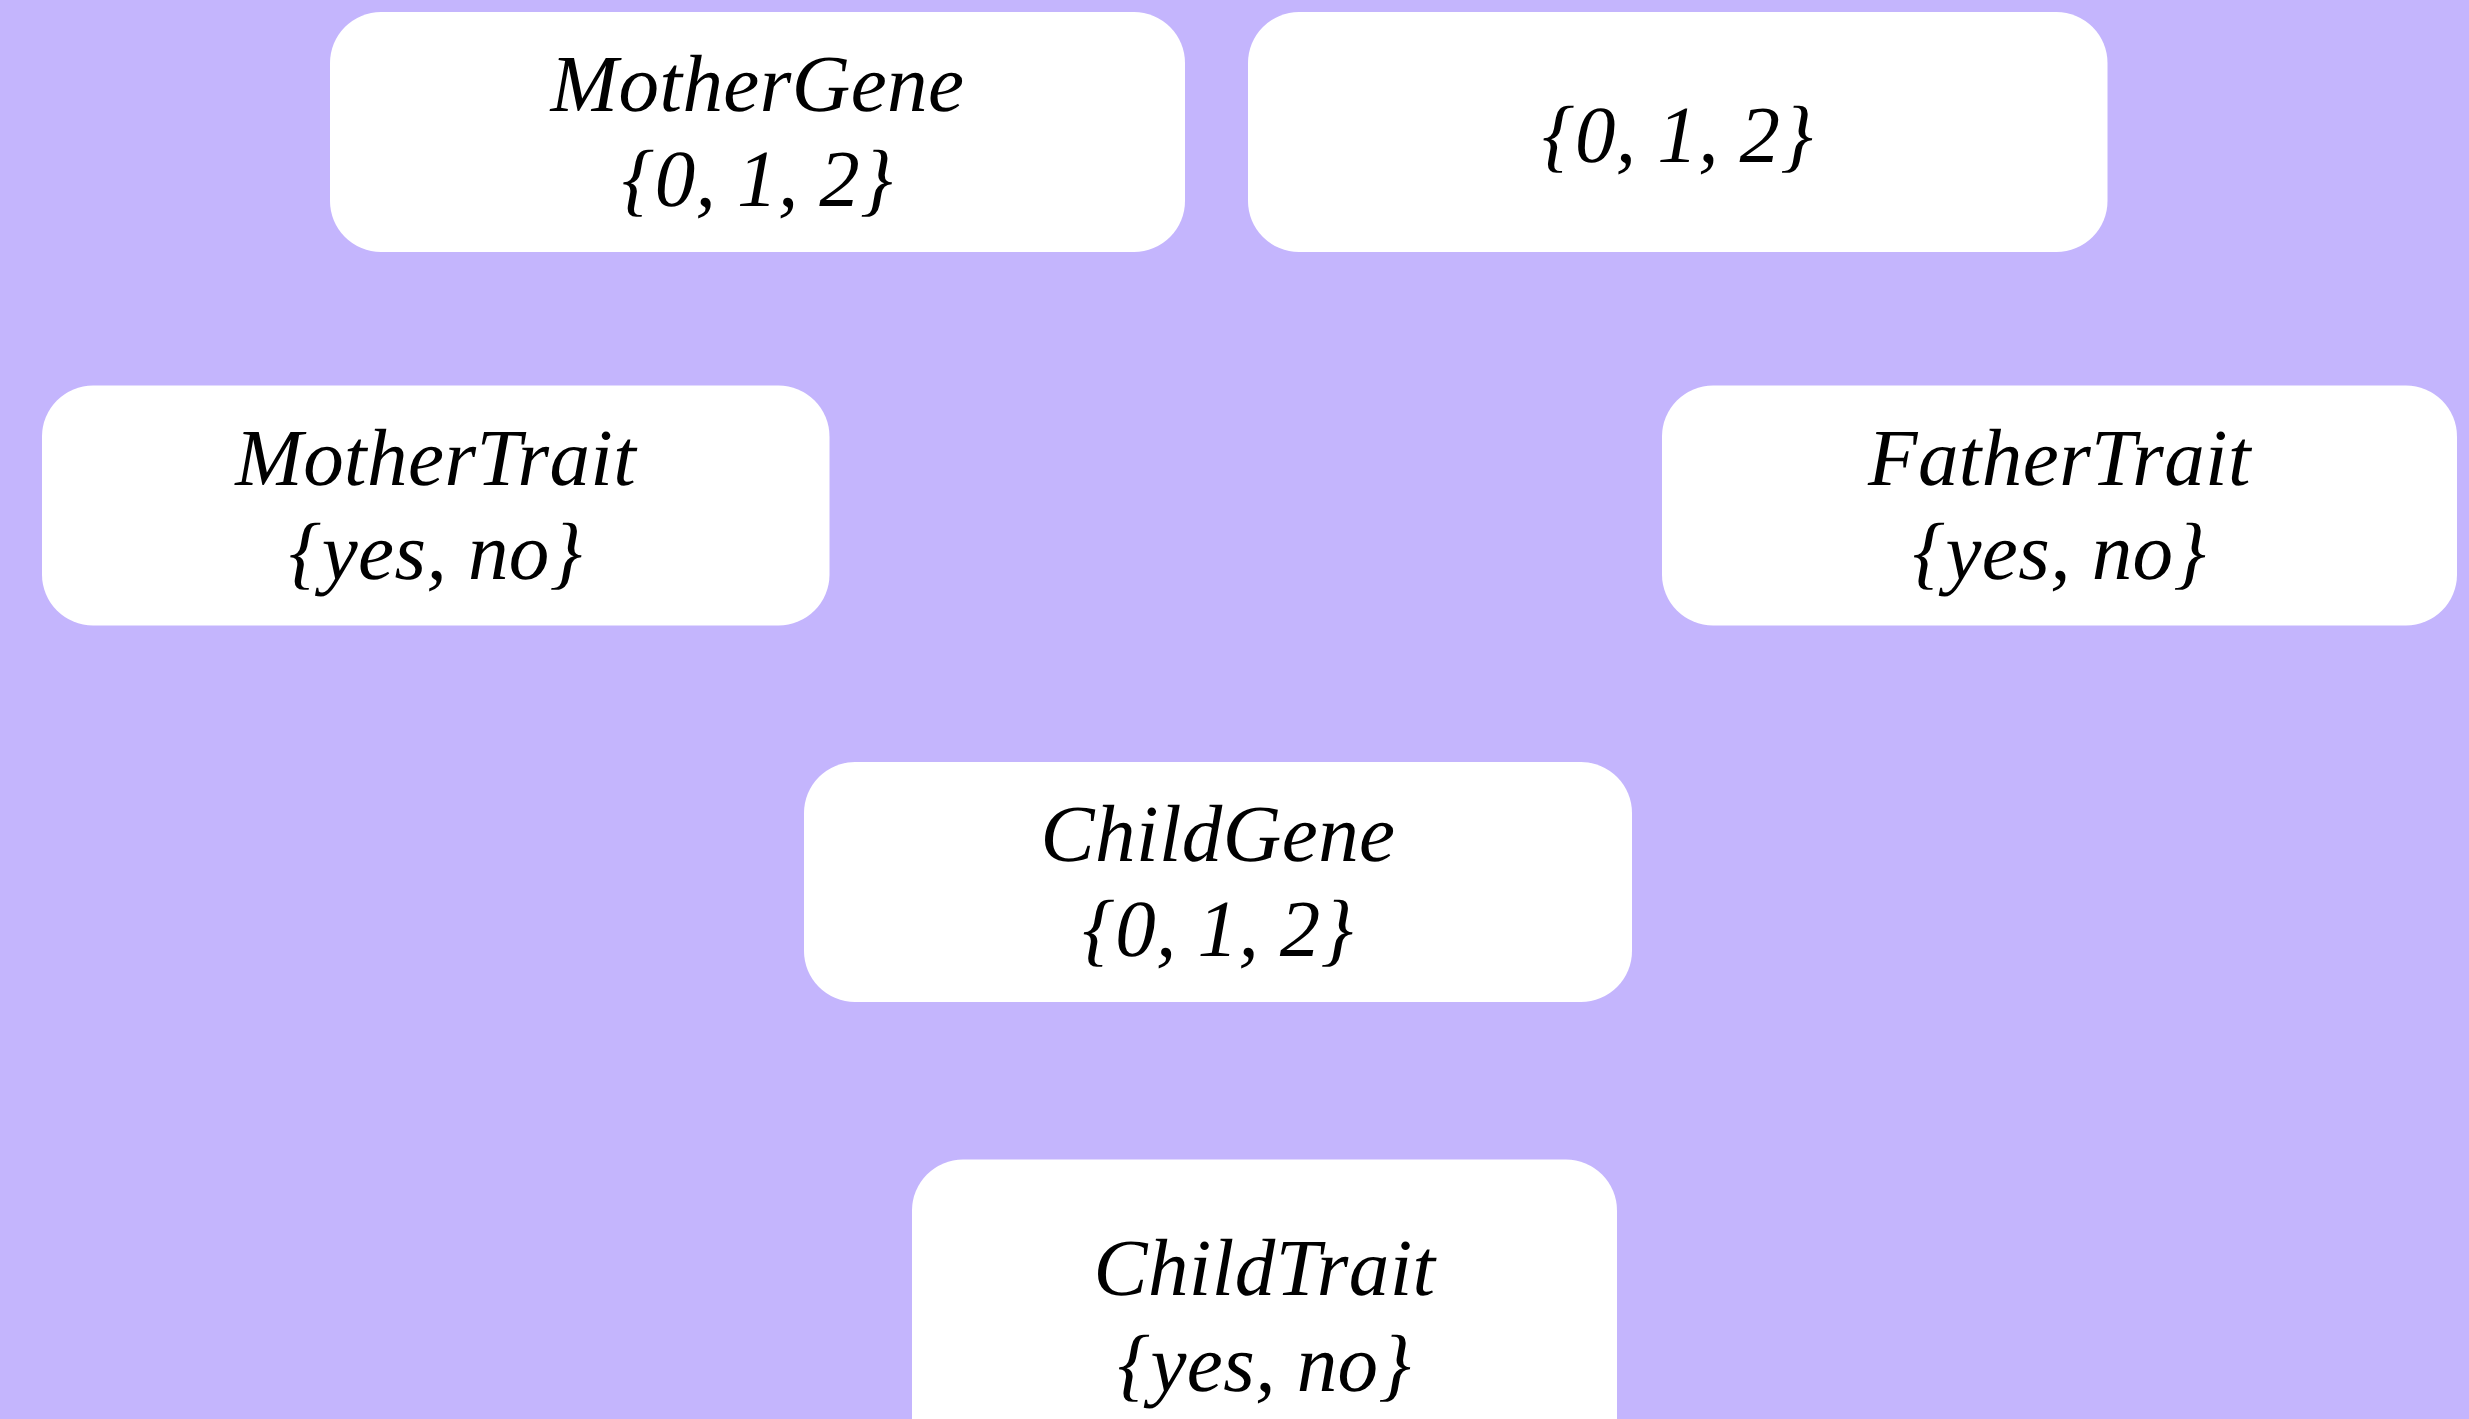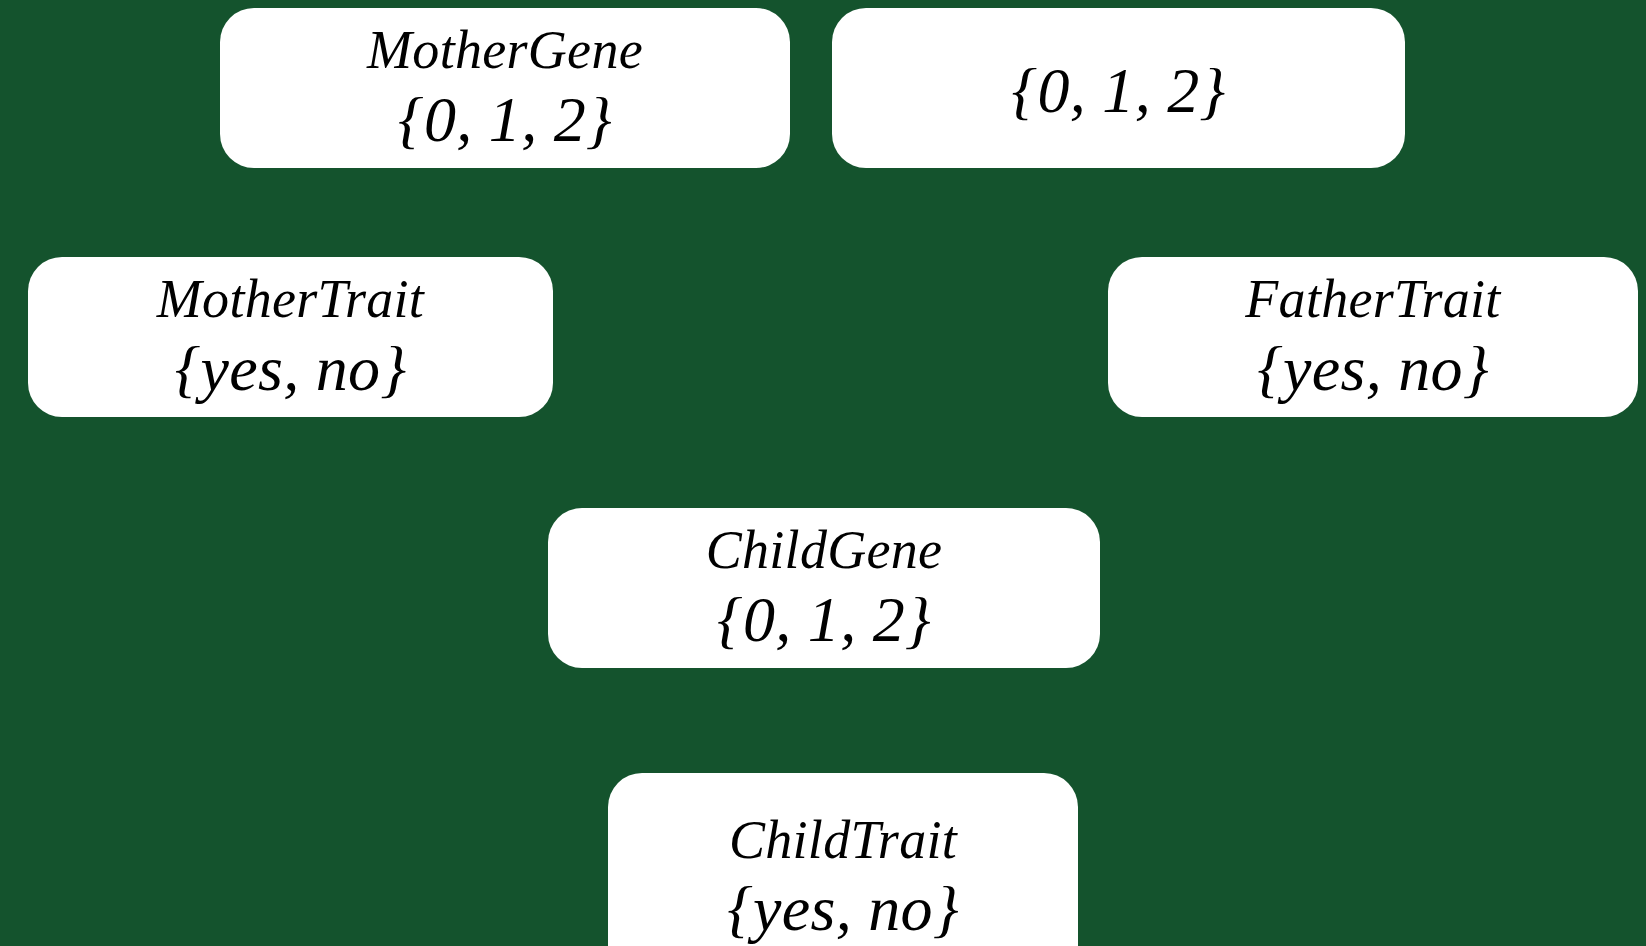--- a/index.html
+++ b/index.html
@@ -4,21 +4,21 @@
 <style>
   html, body {
     margin: 0;
     padding: 0;
     background: #000000;
   }
   #canvas {
     position: relative;
     width: 1646px;
     height: 946px;
-    background: #14532d;
+    background: #c4b5fd;
     overflow: hidden;
     font-family: "Liberation Serif", "DejaVu Serif", serif;
   }
   .node {
     position: absolute;
     box-sizing: border-box;
     background: #ffffff;
     border-radius: 34px;
     display: flex;
     flex-direction: column;
@@ -29,32 +29,32 @@
     line-height: 1.06;
     text-align: center;
     padding: 0 10px;
   }
   .node-name {
     font-size: 54px;
     letter-spacing: 0.3px;
     white-space: nowrap;
   }
   .node-domain {
-    font-size: 64px;
+    font-size: 54px;
     letter-spacing: 0.3px;
     white-space: nowrap;
     margin-top: 6px;
   }
 
   
   #node-mother-gene  { left: 220px;  top: 8px;   width: 570px; height: 160px; }
   #node-father-gene  { left: 832px;  top: 8px;   width: 573px; height: 160px; }
   #node-mother-trait { left: 8px;    top: 257px; width: 525px; height: 160px; margin-left: 20px; }
   #node-father-trait { left: 1108px; top: 257px; width: 530px; height: 160px; }
-  #node-child-gene   { left: 548px;  top: 508px; width: 552px; height: 160px; }
+  #node-child-gene   { left: 536px;  top: 508px; width: 552px; height: 160px; }
   #node-child-trait  { left: 608px;  top: 773px; width: 470px; height: 209px; }
 </style>
 </head>
 <body>
 
 <div id="canvas">
 
   <div class="node" id="node-mother-gene">
     <div class="node-name">MotherGene</div>
     <div class="node-domain">{0, 1, 2}</div>

